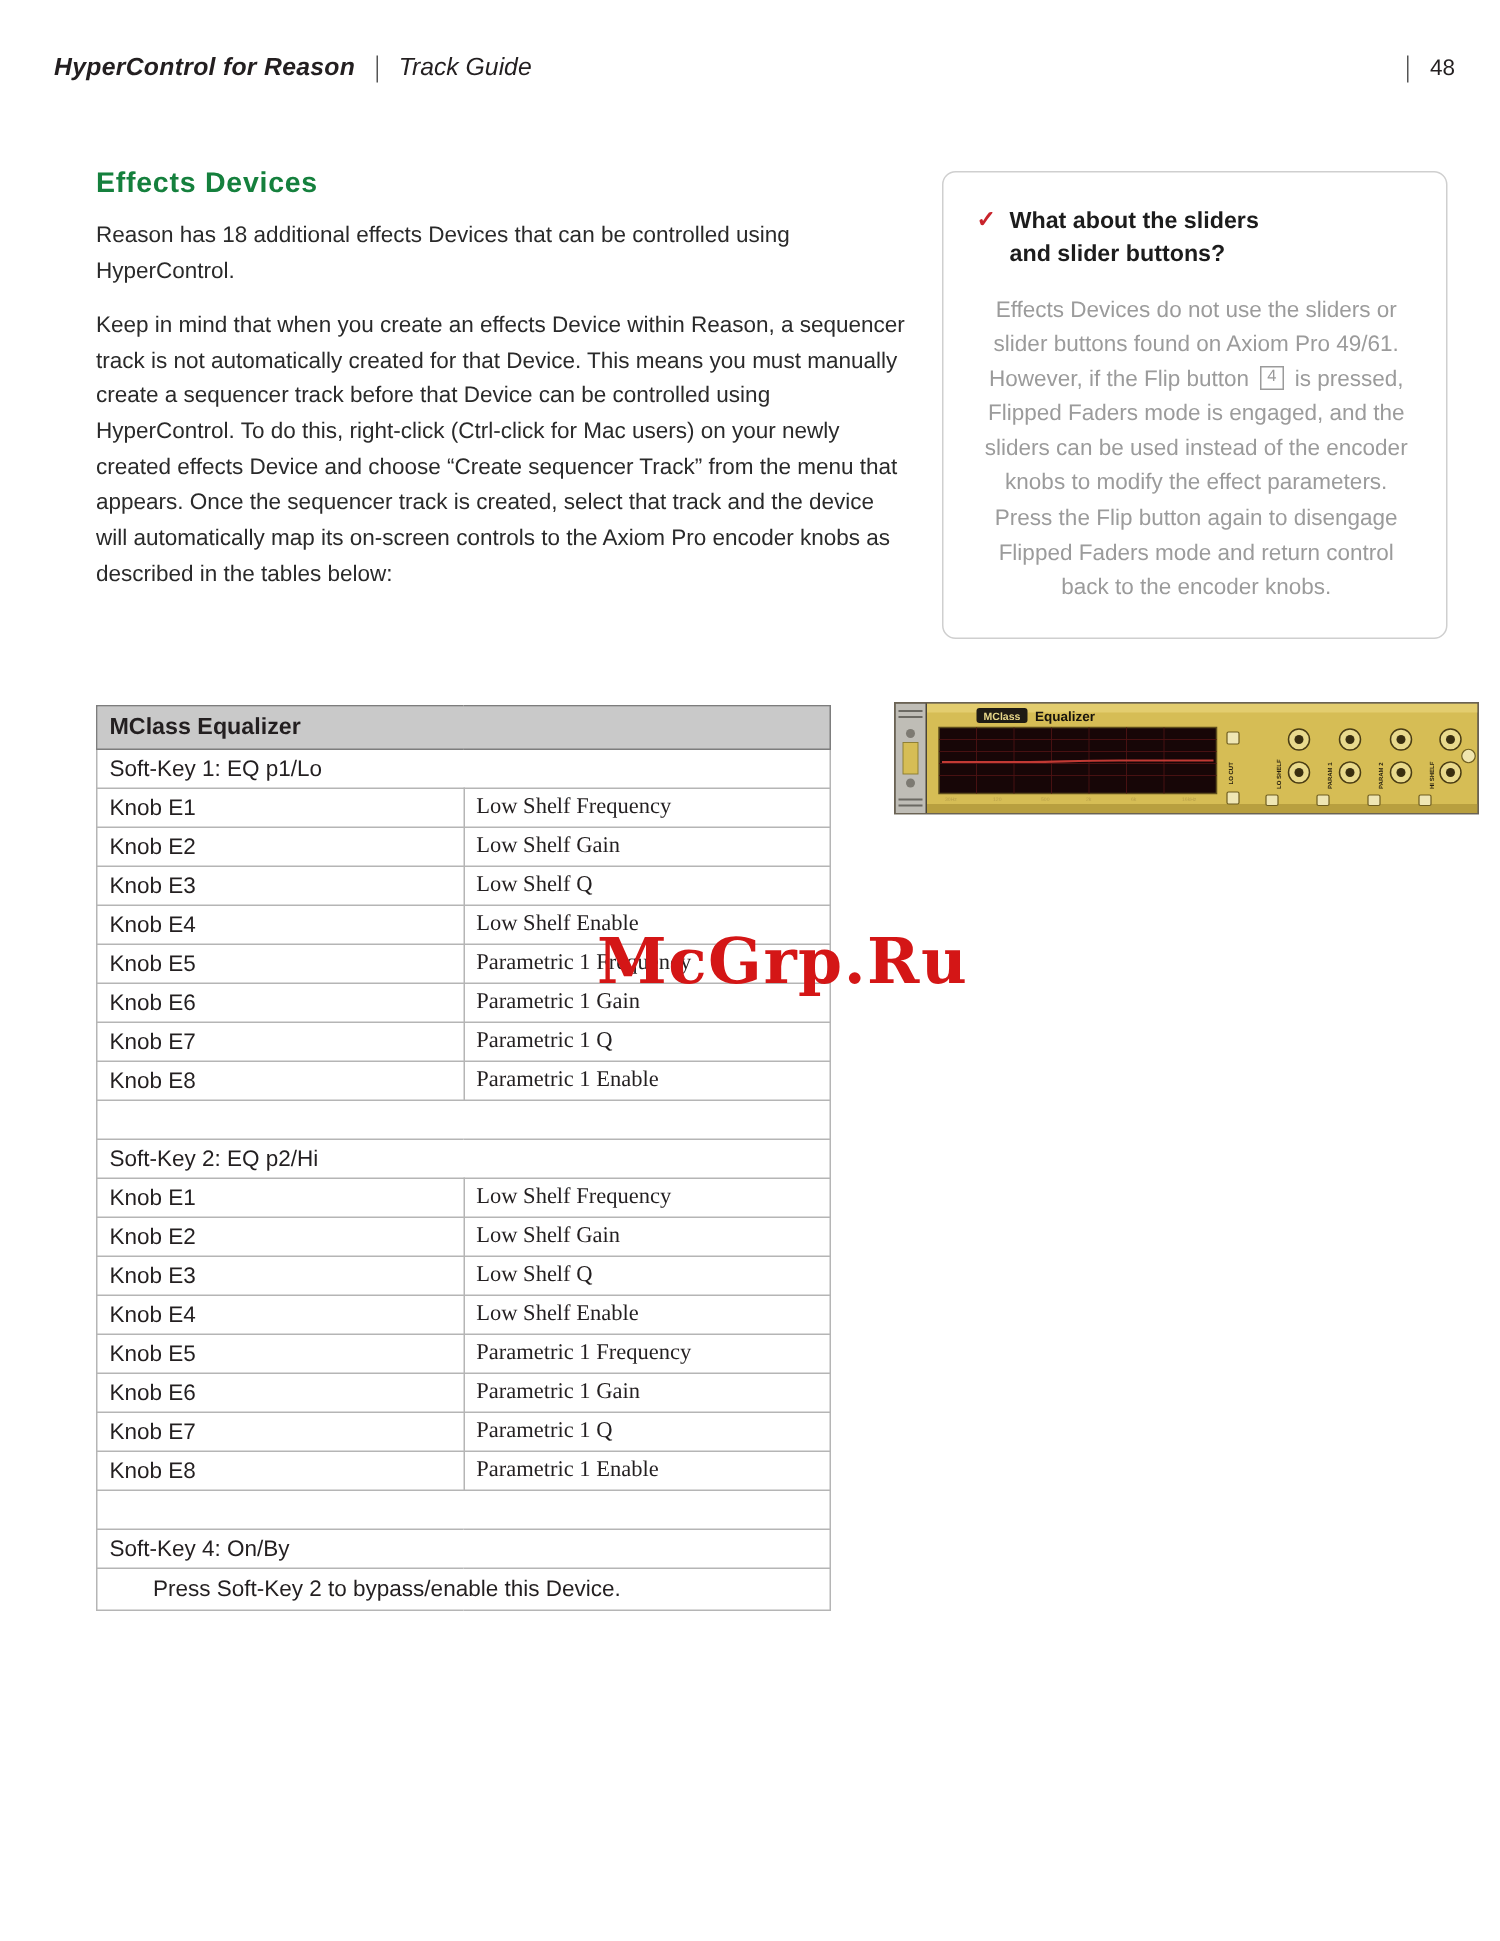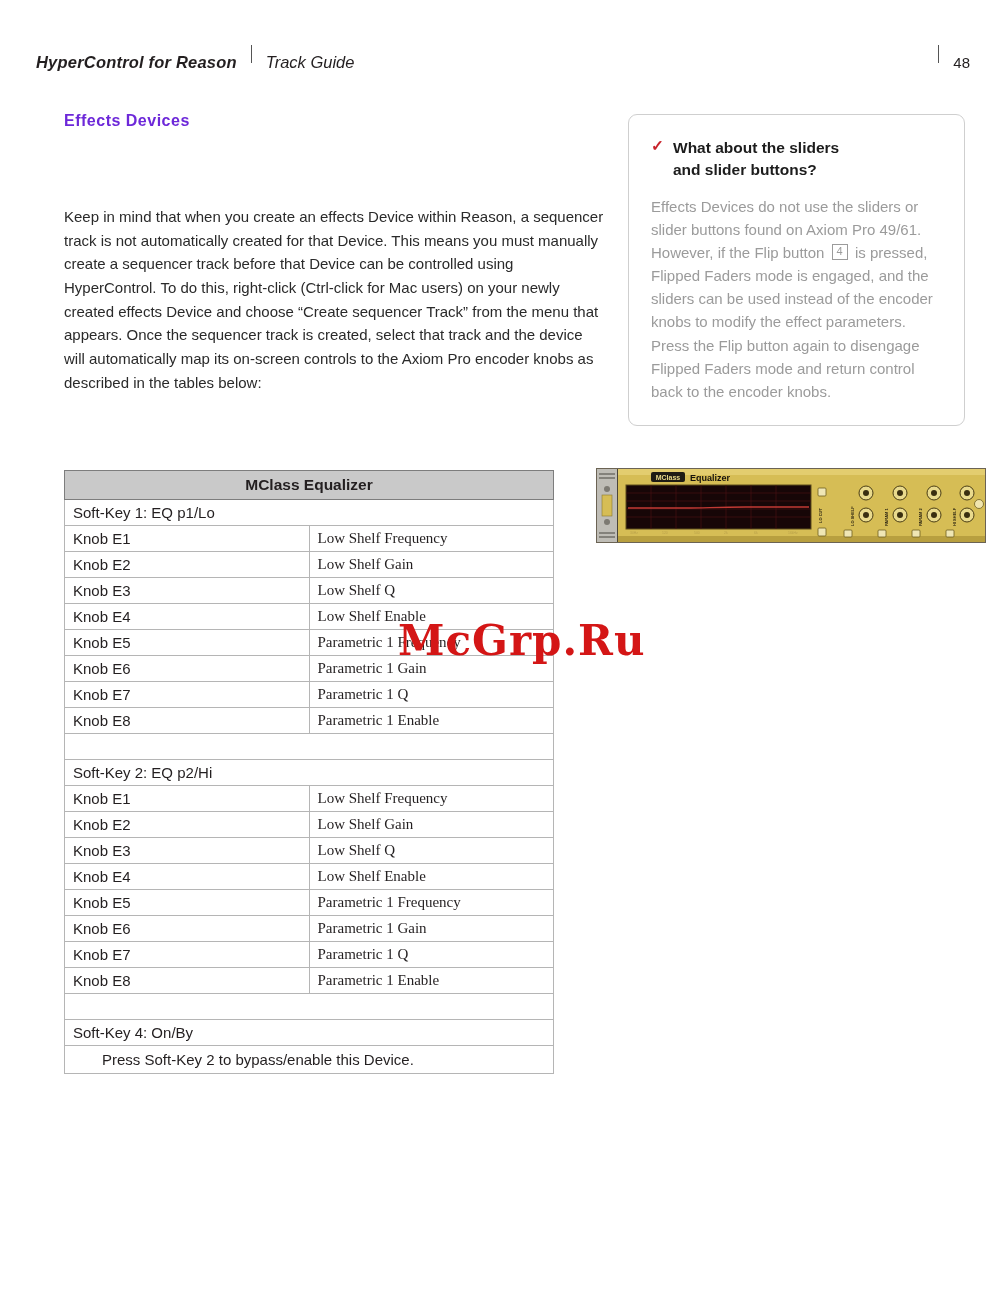--- a/index.html
+++ b/index.html
@@ -7,60 +7,59 @@
   .page {
     position:relative; width:1000px; height:1294px; margin:0 auto;
     background:#ffffff; overflow:hidden; color:#231f20;
   }
 
   
   .header {
     position:absolute; top:36px; left:36px; right:30px;
     display:flex; align-items:baseline; font-size:16.5px; font-style:italic;
   }
-  .header .seg-left { font-weight:bold; letter-spacing:0.2px;margin-top:17px; }
+  .header .seg-left { font-weight:bold; letter-spacing:0.2px; }
   .header .divider { width:1px; height:18px; background:#555; margin:0 14px; align-self:center; }
   .header .spacer { flex:1; }
   .header .page-num { font-style:normal; font-size:15px; }
 
   
   .main-heading {
     position:absolute; left:64px; top:112px;
-    font-size:16px; font-weight:bold; color:#6d28d9; letter-spacing:0.5px;
+    font-size:19px; font-weight:bold; color:#15803d; letter-spacing:0.5px;
   }
   .para { position:absolute; left:64px; font-size:15px; line-height:1.58; color:#2a2a2a; }
   .para-1 { top:145px; width:510px; }
   .para-2 { top:205px; width:540px; }
 
   
   .callout {
     position:absolute; left:628px; top:114px; width:337px; min-height:296px;
     border:1.5px solid #cfcfcf; border-radius:9px; padding:22px 20px 22px 22px;
     background:#fff;
   }
   .callout-title { display:flex; gap:9px; font-weight:bold; font-size:15.5px; color:#1c1c1c; }
   .callout-check { color:#c8232b; font-weight:bold; }
   .callout-title-text { white-space:pre-line; line-height:1.45; }
-  .callout-body { margin-top:13px; color:#9b9b9b; font-size:15px; line-height:1.54; }
+  .callout-body { margin-top:13px; color:#9b9b9b; font-size:15px; line-height:1.54;text-align:center; }
   .flip-box {
     display:inline-block; border:1px solid #9b9b9b; font-size:11px; line-height:1;
     padding:1px 4px 2px; margin:0 3px; position:relative; top:-3px; color:#9b9b9b;
   }
 
   
   table.mapping {
     position:absolute; left:64px; top:470px; width:490px;
     border-collapse:collapse; font-size:15px; background:#fff;
     border:1px solid #7d7d7d;
   }
   table.mapping td { border:1px solid #b5b5b5; padding:3px 8px; height:26px; }
   tr.title-row td {
     background:#c9c9c9; font-weight:bold; font-size:15.5px; padding:5px 8px; height:28px;
     border:1px solid #7d7d7d;
-    text-align:center;
   }
   tr.section-row td { }
   td.knob-cell { width:50%; padding-left:37px; }
   td.param-cell { width:50%;font-family:Liberation Serif, serif; }
   tr.spacer-row td { height:26px; }
   tr.footer-row td { padding-left:37px; height:28px; }
 
   
   .device { position:absolute; left:596px; top:468px; width:390px; height:75px; }
 
@@ -79,20 +78,21 @@
   <div class="header">
     <span class="seg-left">HyperControl for Reason</span>
     <span class="divider"></span>
     <span class="seg-right">Track Guide</span>
     <span class="spacer"></span>
     <span class="divider"></span>
     <span class="page-num">48</span>
   </div>
 
   <h1 class="main-heading">Effects Devices</h1>
+  <p class="para para-1">Reason has 18 additional effects Devices that can be controlled using HyperControl.</p>
   <p class="para para-2">Keep in mind that when you create an effects Device within Reason, a sequencer track is not automatically created for that Device.  This means you must manually create a sequencer track before that Device can be controlled using HyperControl.  To do this, right-click (Ctrl-click for Mac users) on your newly created effects Device and choose “Create sequencer Track” from the menu that appears.  Once the sequencer track is created, select that track and the device will automatically map its on-screen controls to the Axiom Pro encoder knobs as described in the tables below:</p>
 
   <aside class="callout">
     <div class="callout-title">
       <span class="callout-check">✓</span>
       <span class="callout-title-text">What about the sliders
 and slider buttons?</span>
     </div>
     <p class="callout-body">
       <span>Effects Devices do not use the sliders or slider buttons found on Axiom Pro 49/61. However, if the Flip button</span>

